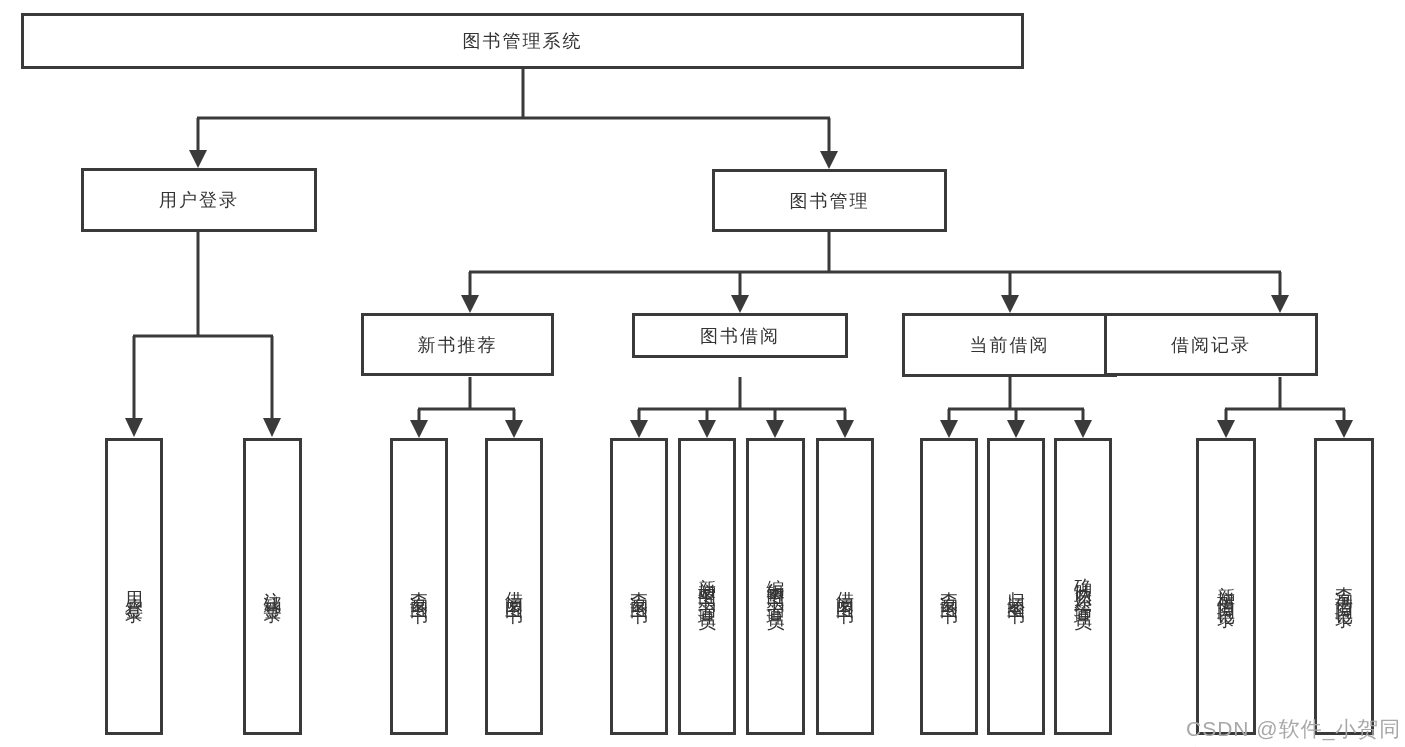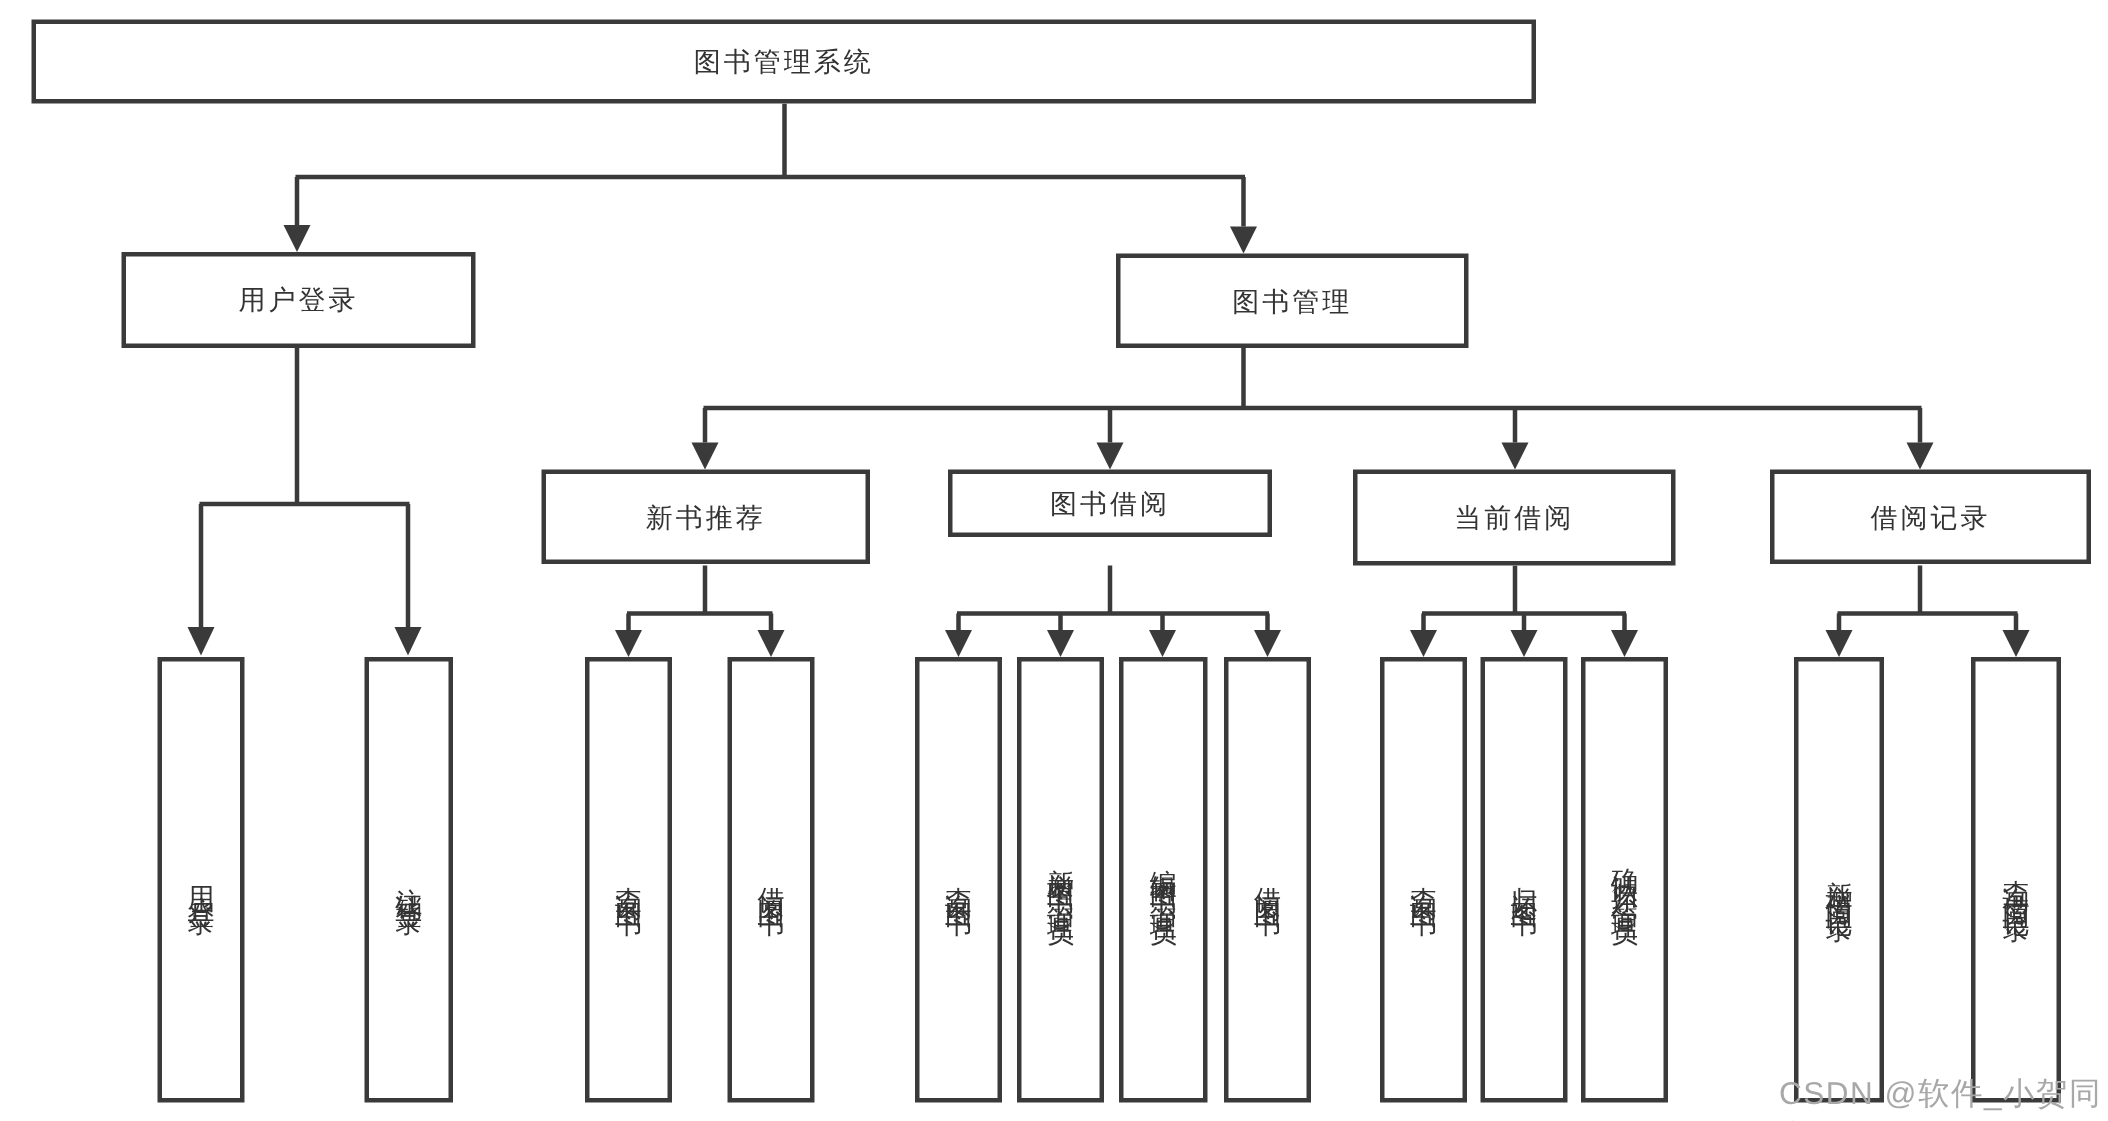--- a/index.html
+++ b/index.html
@@ -79,26 +79,26 @@
       <polygon points="1007,420 1025,420 1016,438"></polygon>
       <polygon points="1074,420 1092,420 1083,438"></polygon>
       <polygon points="1217,420 1235,420 1226,438"></polygon>
       <polygon points="1335,420 1353,420 1344,438"></polygon>
     </g>
   </svg>
 
   <div class="box" style="left:21px;top:13px;width:1003px;height:56px">图书管理系统</div>
 
   <div class="box" style="left:81px;top:168px;width:236px;height:64px">用户登录</div>
-  <div class="box" style="left:744px;top:169px;width:235px;height:63px">图书管理</div>
+  <div class="box" style="left:712px;top:169px;width:235px;height:63px">图书管理</div>
 
-  <div class="box" style="left:361px;top:313px;width:219px;height:63px">新书推荐</div>
+  <div class="box" style="left:361px;top:313px;width:193px;height:63px">新书推荐</div>
   <div class="box" style="left:632px;top:313px;width:216px;height:45px">图书借阅</div>
   <div class="box" style="left:902px;top:313px;width:215px;height:64px">当前借阅</div>
-  <div class="box" style="left:1180px;top:313px;width:214px;height:63px">借阅记录</div>
+  <div class="box" style="left:1104px;top:313px;width:214px;height:63px">借阅记录</div>
 
   <div class="leaf" style="left:105px">
     <span class="vtext">用户登录</span>
   </div>
   <div class="leaf" style="left:243px;width:59px">
     <span class="vtext">注销登录</span>
   </div>
 
   <div class="leaf" style="left:390px">
     <span class="vtext">查询图书</span>

